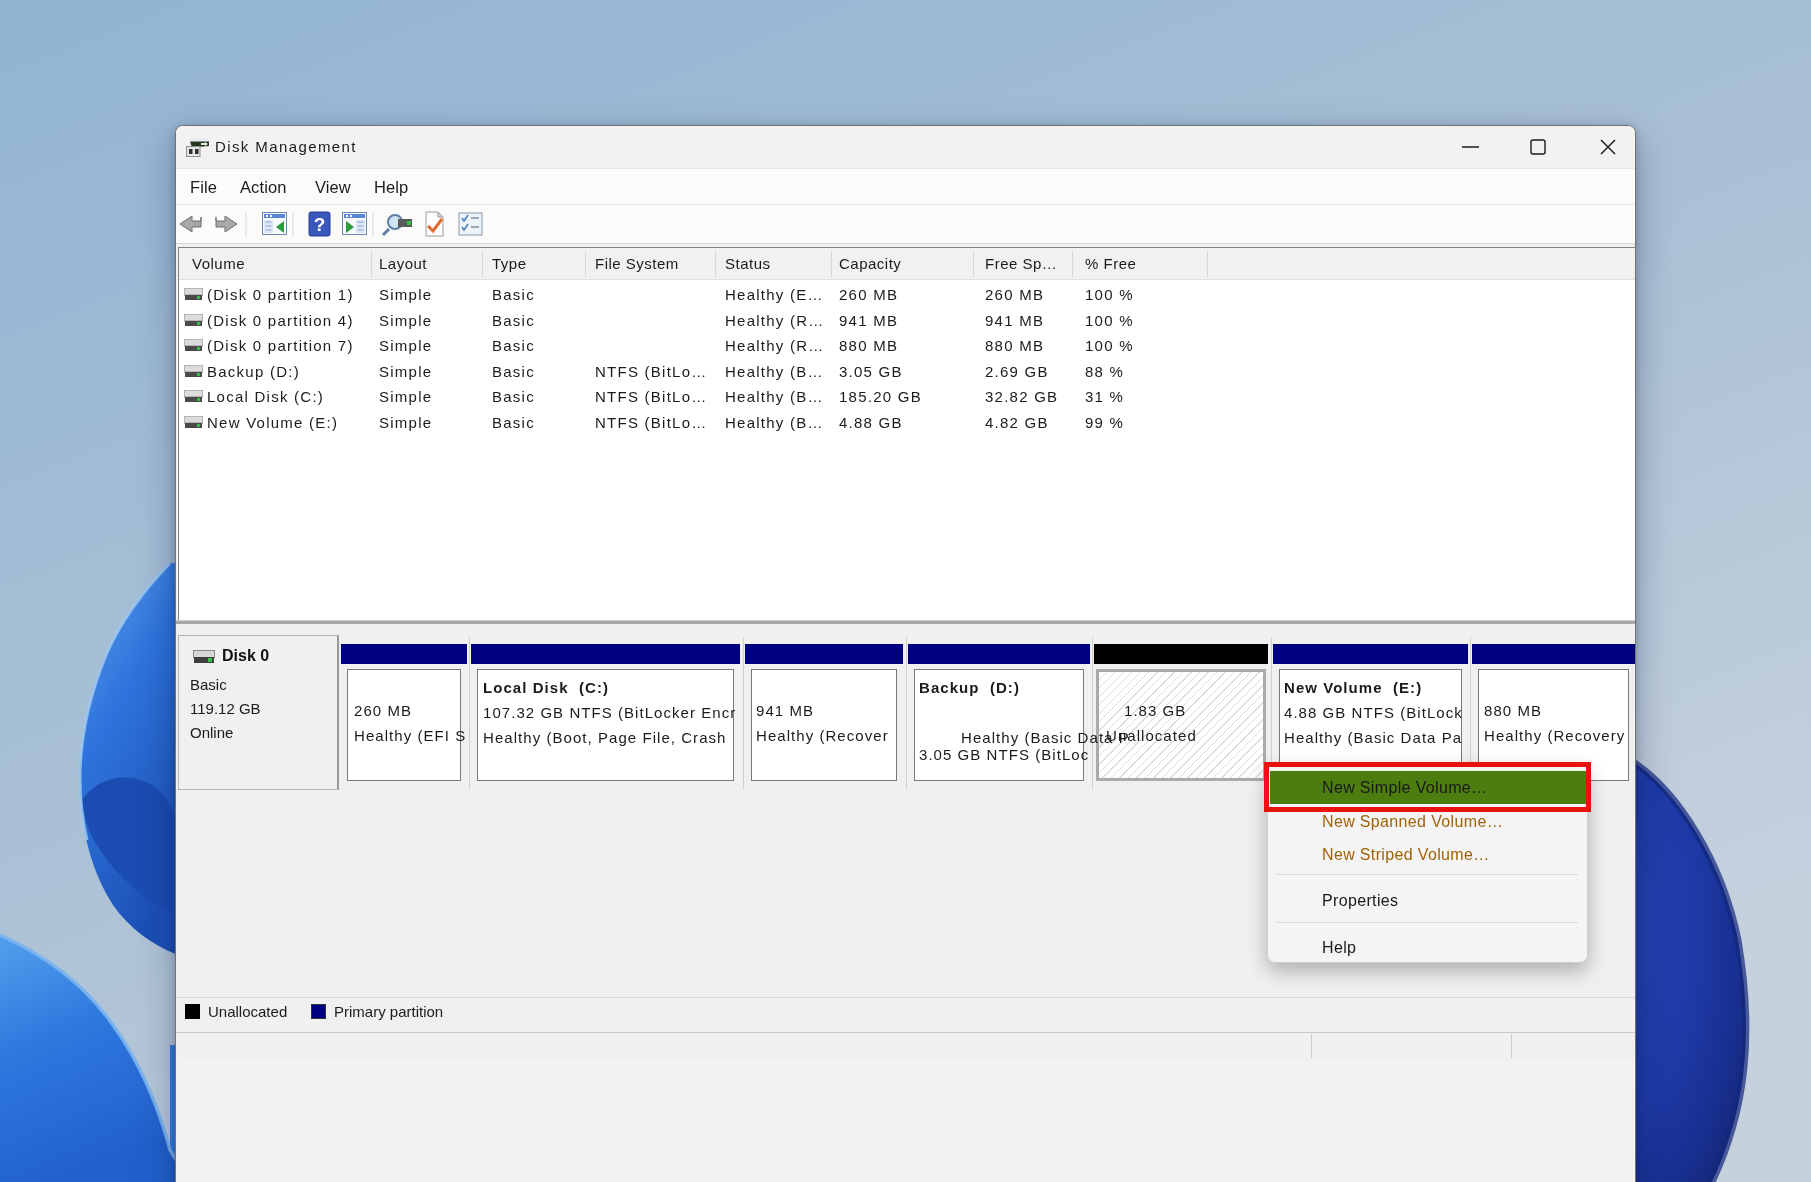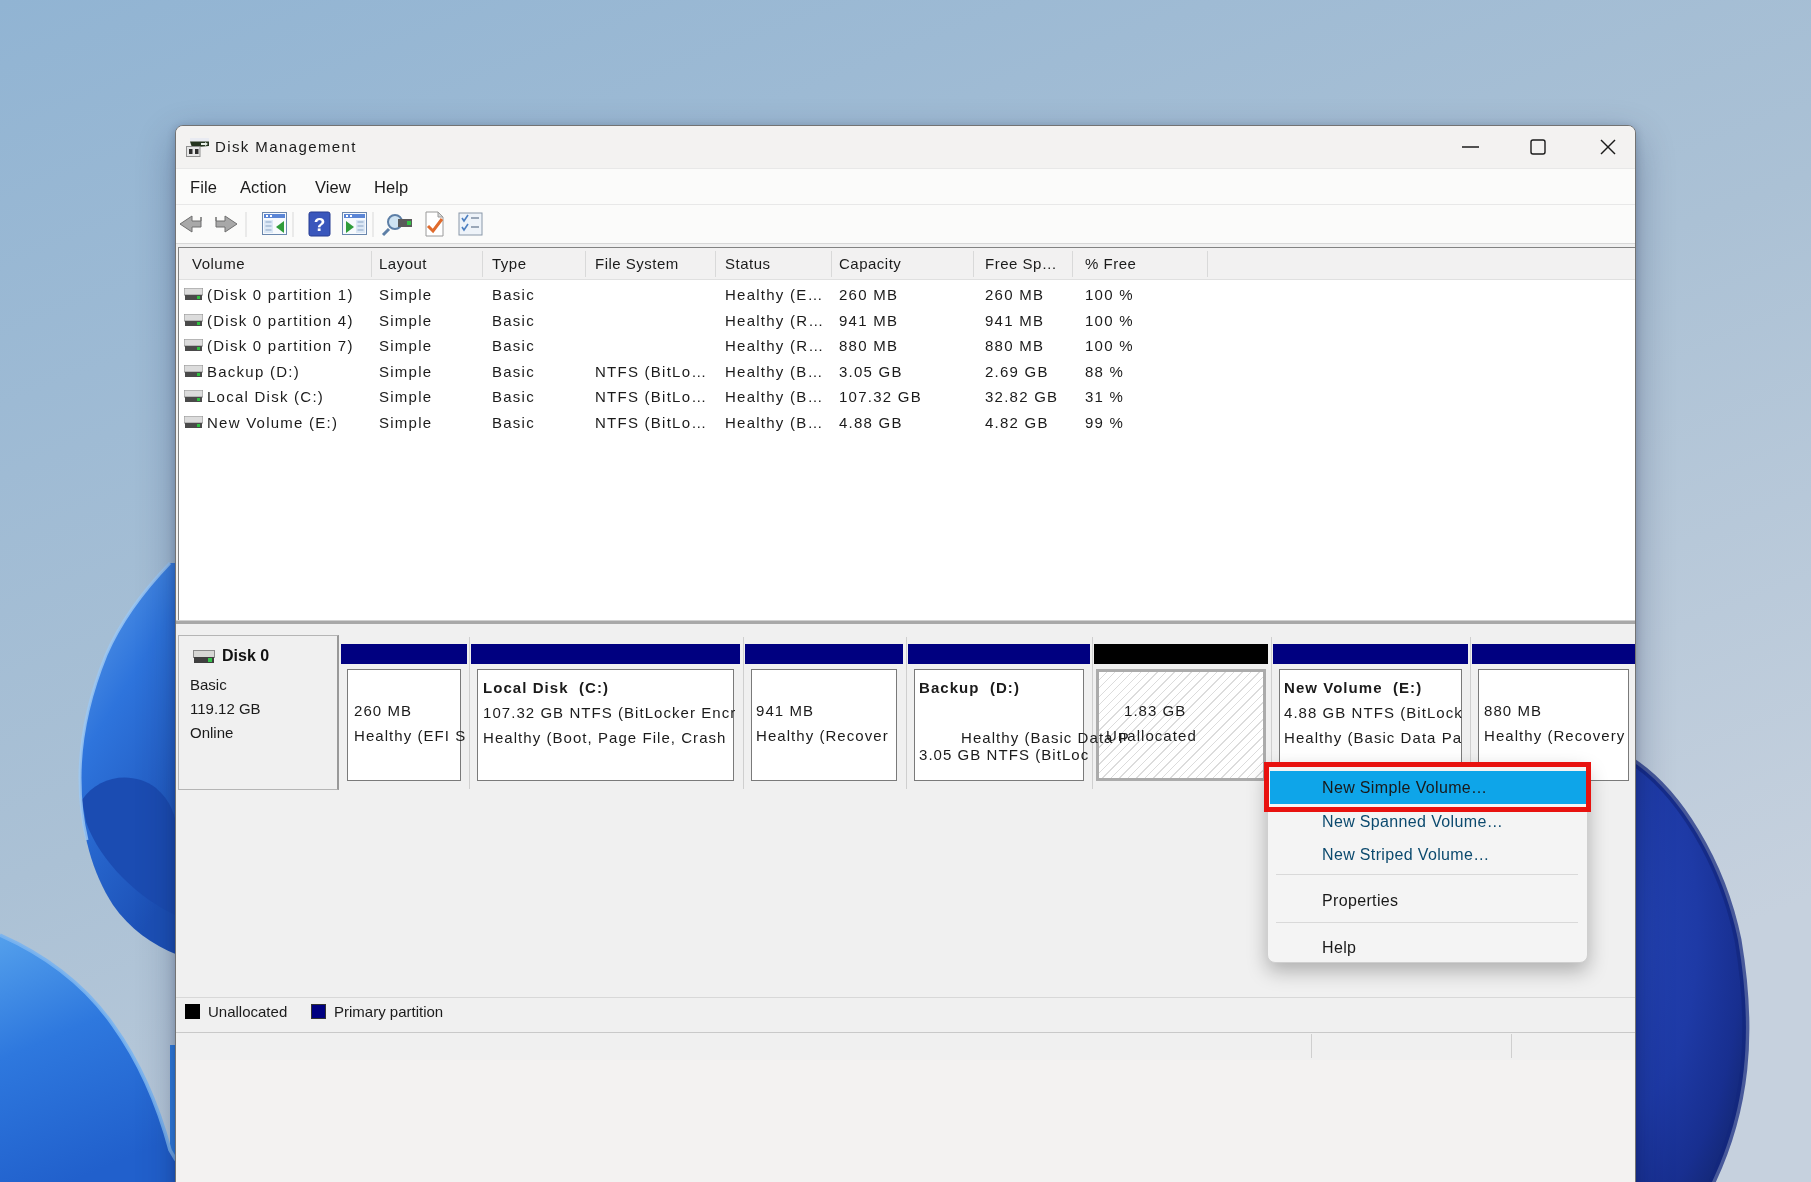--- a/index.html
+++ b/index.html
@@ -24,21 +24,21 @@
   
   .navybar{position:absolute;height:20px;background:#000080;}
   .pbox{position:absolute;background:#fff;border:1px solid #7a7a7a;box-sizing:border-box;overflow:hidden;}
   .ptxt{position:absolute;font-size:15px;color:#1b1b1b;white-space:nowrap;line-height:25px;letter-spacing:1.05px;}
   
   #cmenu{position:absolute;left:1267px;top:763px;width:321px;height:200px;background:#f4f4f4;
          border:1px solid #cfcfcf;border-radius:8px;box-sizing:border-box;
          box-shadow:0 8px 20px rgba(0,0,0,.28);}
   .mi{position:absolute;left:2px;width:316px;height:33px;line-height:33px;padding-left:52px;
       font-size:16px;color:#191919;box-sizing:border-box;letter-spacing:0.35px;}
-  .mi.dis{color:#0c4a6e;}
+  .mi.dis{color:#a16207;}
   .msep{position:absolute;left:8px;width:302px;height:1px;background:#d9d9d9;}
   #redbox{position:absolute;left:1264px;top:762px;width:327px;height:50px;
           border:5px solid #e8120f;box-sizing:border-box;z-index:10;}
 </style></head>
 <body>
 <svg id="wall" width="1811" height="1182" viewBox="0 0 1811 1182">
   <defs>
     <linearGradient id="bgg" x1="0" y1="0" x2="0.6" y2="1">
       <stop offset="0" stop-color="#91b4d3"></stop>
       <stop offset=".55" stop-color="#abc1d5"></stop>
@@ -290,21 +290,21 @@
           <svg class="rico" width="19" height="13" viewBox="0 0 19 13">
             <rect x="0" y="0" width="19" height="7" fill="#dcdcdc" stroke="#909090" stroke-width="1"></rect>
             <rect x="1" y="7" width="17" height="5" fill="#4a4a4a"></rect>
             <rect x="13" y="8" width="3" height="3" fill="#2fbf3f"></rect>
           </svg>
           <span style="left:28px">Local Disk (C:)</span>
           <span style="left:200px">Simple</span>
           <span style="left:313px">Basic</span>
           <span style="left:416px">NTFS (BitLo…</span>
           <span style="left:546px">Healthy (B…</span>
-          <span style="left:660px">107.32 GB</span>
+          <span style="left:660px">185.20 GB</span>
           <span style="left:806px">32.82 GB</span>
           <span style="left:906px">31 %</span>
         </div>
     <div class="row" style="top:162px;">
           <svg class="rico" width="19" height="13" viewBox="0 0 19 13">
             <rect x="0" y="0" width="19" height="7" fill="#dcdcdc" stroke="#909090" stroke-width="1"></rect>
             <rect x="1" y="7" width="17" height="5" fill="#4a4a4a"></rect>
             <rect x="13" y="8" width="3" height="3" fill="#2fbf3f"></rect>
           </svg>
           <span style="left:28px">New Volume (E:)</span>
@@ -379,21 +379,21 @@
   <div class="abs" style="left:135px;top:878px;width:15px;height:15px;background:#000080;border:1px solid #333;box-sizing:border-box;"></div>
   <div class="abs t15" style="left:158px;top:878px;line-height:16px;">Primary partition</div>
 
   <div class="abs" style="left:0;top:906px;width:1459px;height:1px;background:#c9c9c9;"></div>
   <div class="abs" style="left:1135px;top:908px;width:1px;height:24px;background:#cfcfcf;"></div>
   <div class="abs" style="left:1335px;top:908px;width:1px;height:24px;background:#cfcfcf;"></div>
 </div>
   </div>
 
 <div id="cmenu">
-  <div class="mi" style="top:7px;background:#0ea5e9;">New Simple Volume…</div>
+  <div class="mi" style="top:7px;background:#4d7c0f;">New Simple Volume…</div>
   <div class="mi dis" style="top:41px;">New Spanned Volume…</div>
   <div class="mi dis" style="top:74px;">New Striped Volume…</div>
   <div class="msep" style="top:110px;"></div>
   <div class="mi" style="top:120px;">Properties</div>
   <div class="msep" style="top:158px;"></div>
   <div class="mi" style="top:167px;">Help</div>
 </div>
 <div id="redbox"></div>
 
 </body></html>

